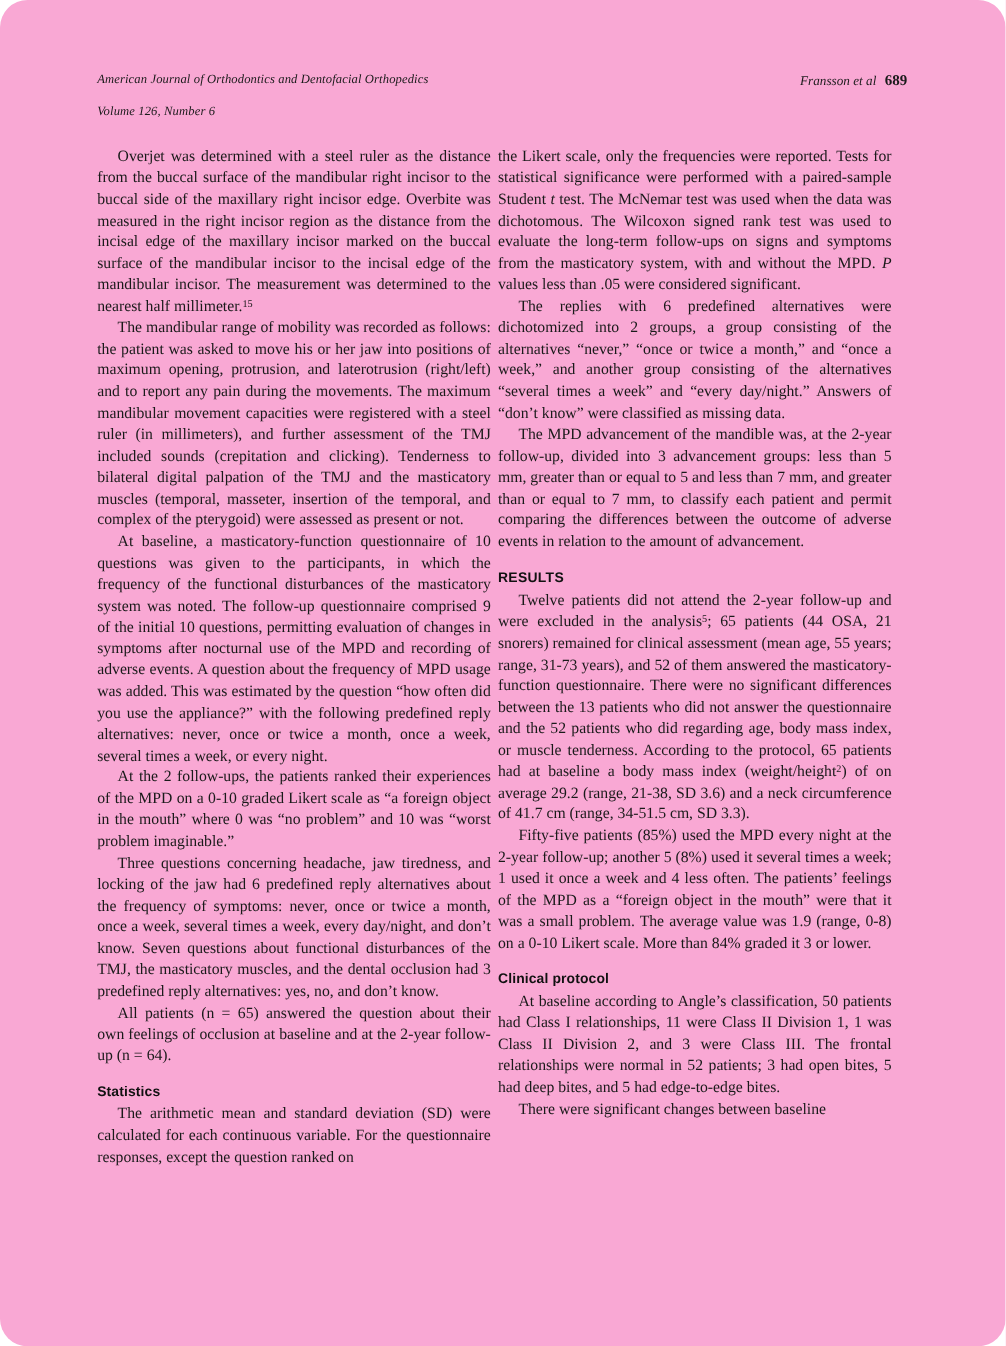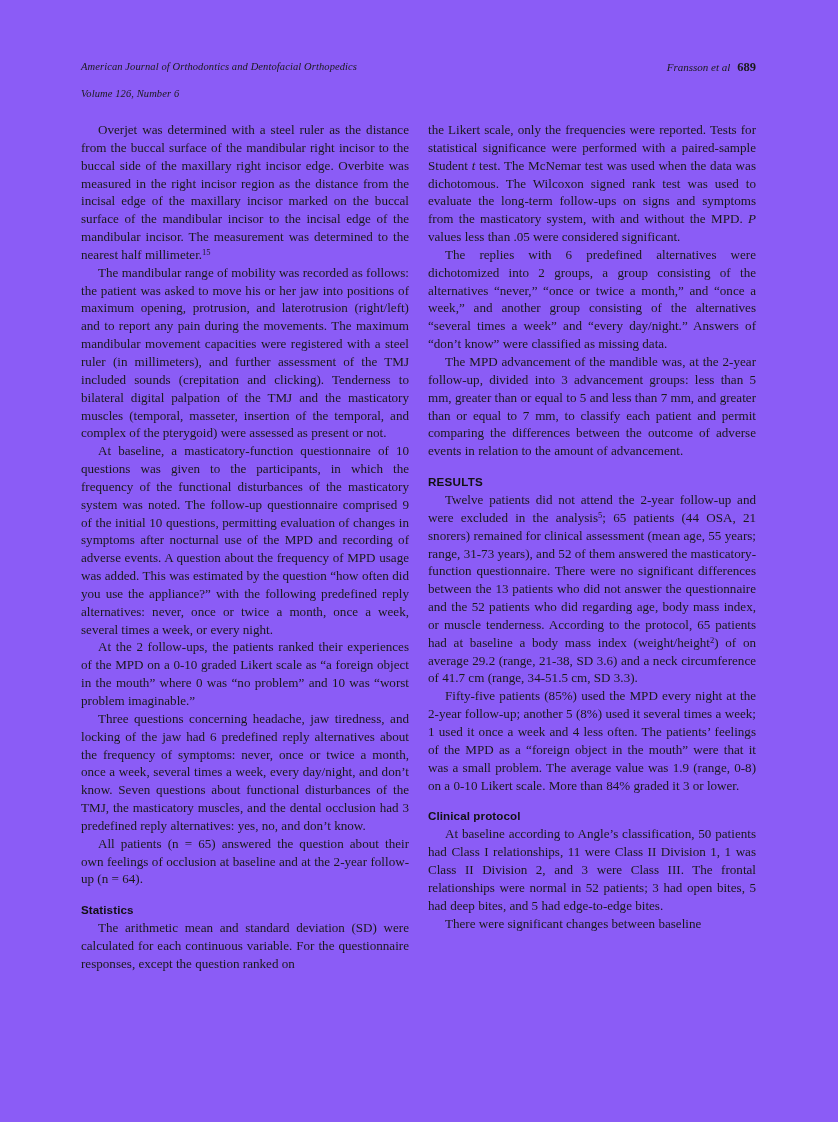--- a/index.html
+++ b/index.html
@@ -12,22 +12,23 @@
     height: 1122px;
     font-family: "Liberation Serif", "DejaVu Serif", serif;
     color: #1a1a1a;
     -webkit-font-smoothing: antialiased;
   }
   .page {
     position: relative;
     width: 838px;
     height: 1122px;
     box-sizing: border-box;
-    background: #8b5cf6;
+    background: #f9a8d4;
     overflow: hidden;
+    border-radius: 23px;
   }
 
   
   .running-head {
     position: absolute;
     left: 81px;
     top: 60px;
     width: 675px;
     display: flex;
     justify-content: space-between;
@@ -61,21 +62,21 @@
   }
 
   
   .columns {
     position: absolute;
     left: 81px;
     top: 121px;
     width: 675px;
     height: 915px;
     display: flex;
-    gap: 19px;
+    gap: 6px;
   }
   .col {
     width: 328px;
     flex: 0 0 328px;
   }
 
   p.body {
     margin: 0;
     text-align: justify;
     text-justify: inter-word;

